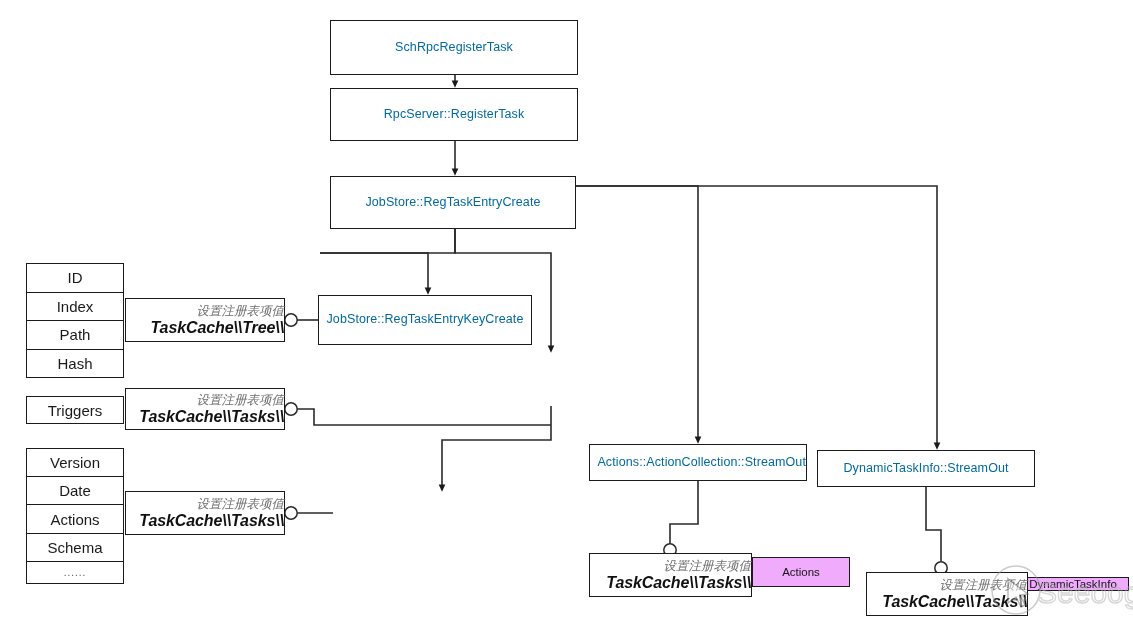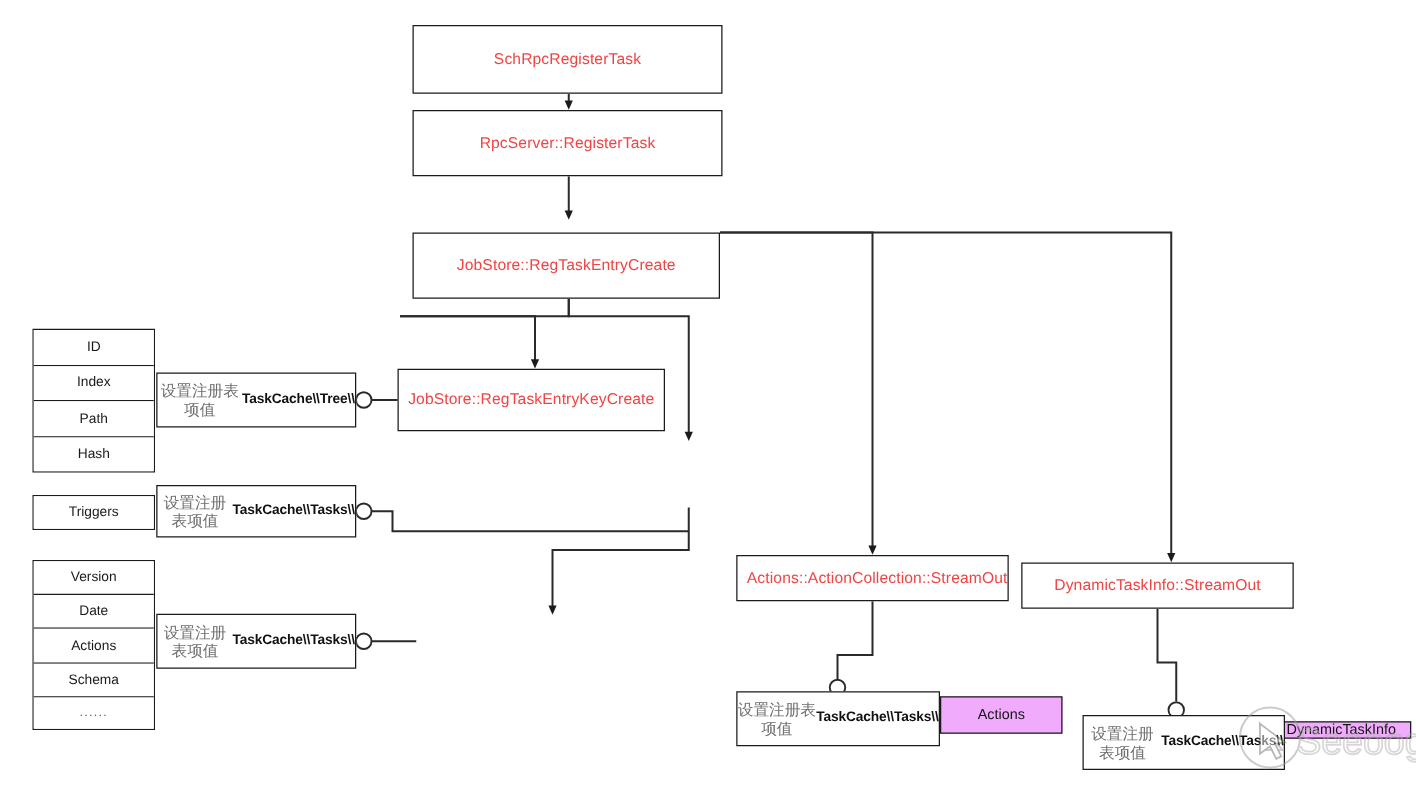--- a/index.html
+++ b/index.html
@@ -23,21 +23,21 @@
   
   .node{
     position:absolute;
     box-sizing:border-box;
     background:#ffffff;
     border:1.6px solid #1b1b1b;
     display:flex;
     align-items:center;
     justify-content:center;
     text-align:center;
-    color:#ef4444;
+    color:#0369a1;
     font-size:12.5px;
     line-height:1.25;
     letter-spacing:.1px;
     z-index:3;
   }
   
   .keytable{
     position:absolute;
     box-sizing:border-box;
     background:#ffffff;
@@ -45,47 +45,49 @@
     z-index:2;
     display:flex;
     flex-direction:column;
   }
   .keytable .row{
     box-sizing:border-box;
     flex:1 1 auto;
     display:flex;
     align-items:center;
     justify-content:center;
-    font-size:11px;
+    font-size:15px;
     color:#1a1a1a;
     border-bottom:1.4px solid #1b1b1b;
     background:#ffffff;
   }
   .keytable .row:last-child{border-bottom:none;}
   .keytable .row.dots{color:#555;letter-spacing:1px;font-size:10px;}
   
   .note{
     position:absolute;
     box-sizing:border-box;
     background:#ffffff;
     border:1.6px solid #1b1b1b;
     z-index:4;
     display:flex;
-    align-items:center;
+    flex-direction:column;
+    align-items:flex-end;
     justify-content:center;
     text-align:center;
     line-height:1.22;
+    font-style:italic;
   }
   .note .cn{
     font-family:"DejaVu Sans","Liberation Sans",sans-serif;
     font-size:12.5px;
     color:#6e6e6e;
   }
   .note .en{
-    font-size:11px;
+    font-size:16px;
     color:#111111;
     font-weight:bold;
     letter-spacing:-.1px;
   }
   
   .chip{
     position:absolute;
     box-sizing:border-box;
     background:#f0abfc;
     border:1.4px solid #1b1b1b;
@@ -154,21 +156,21 @@
   </svg>
 
   <div class="node" style="left:330px;top:20px;width:248px;height:55px;">
     <span>SchRpcRegisterTask</span>
   </div>
 
   <div class="node" style="left:330px;top:88px;width:248px;height:53px;">
     <span>RpcServer::RegisterTask</span>
   </div>
 
-  <div class="node" style="left:330px;top:176px;width:246px;height:53px;margin-top:10px;">
+  <div class="node" style="left:330px;top:176px;width:246px;height:53px;">
     <span>JobStore::RegTaskEntryCreate</span>
   </div>
 
   <div class="node" style="left:318px;top:295px;width:214px;height:50px;">
     <span>JobStore::RegTaskEntryKeyCreate</span>
   </div>
 
 
 
   <div class="node" style="left:589px;top:444px;width:218px;height:37px;justify-content:flex-end;">

